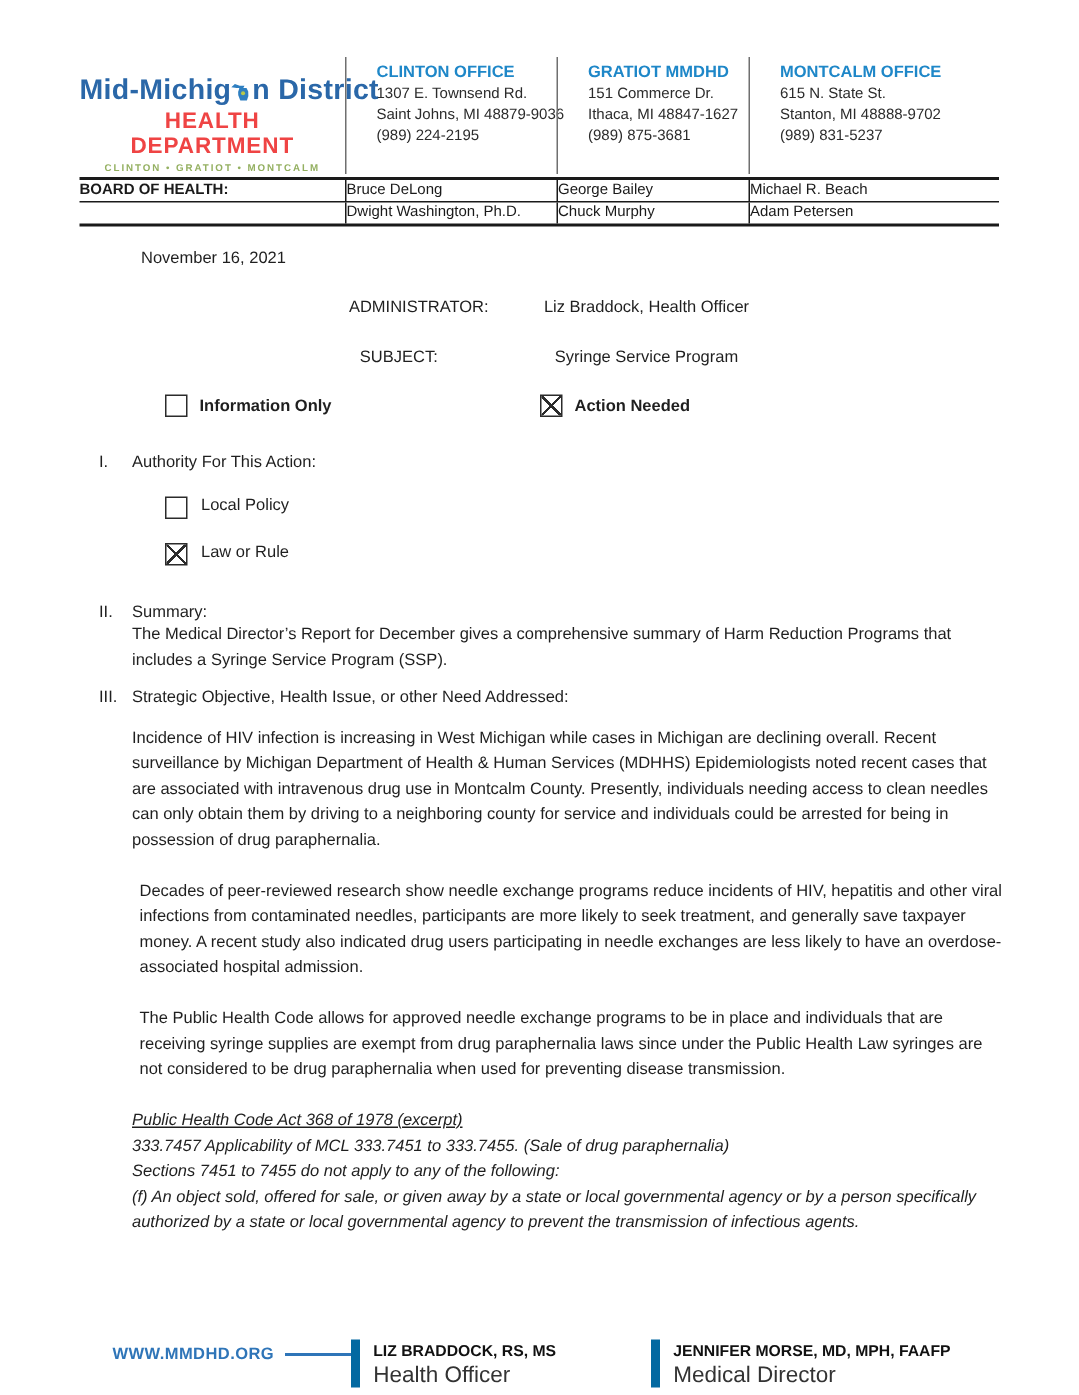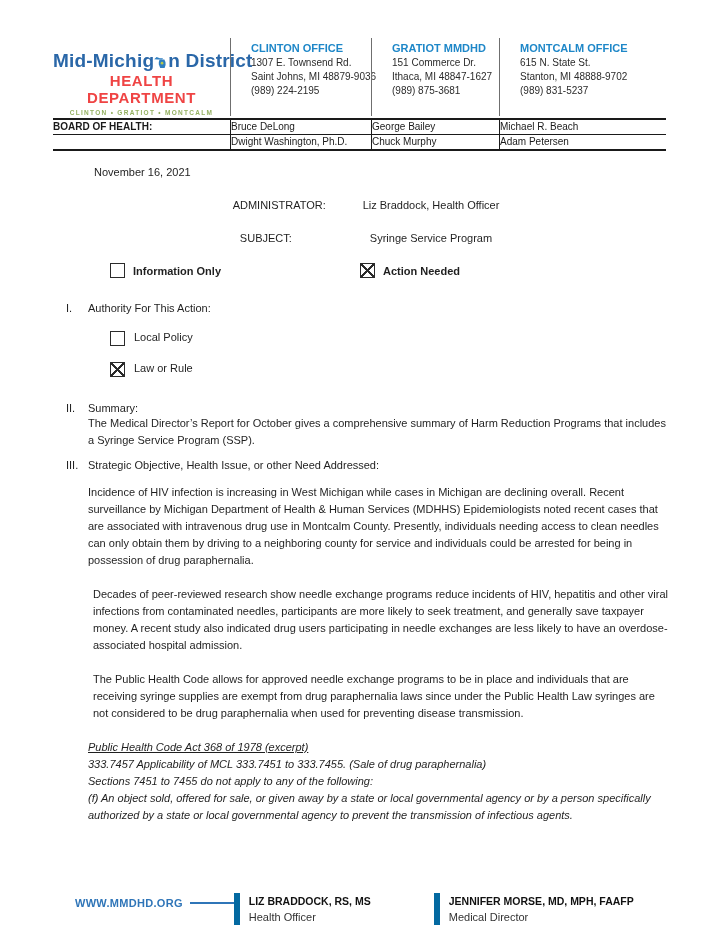--- a/index.html
+++ b/index.html
@@ -61,21 +61,21 @@
   .excerpt-head { text-decoration:underline; }
 
   
   .footer { position:absolute; left:53px; top:893px; width:613px; display:flex; align-items:flex-start; }
   .web-group { display:flex; align-items:center; margin-top:4px; }
   .web-text { font-size:11px; font-weight:bold; color:#2f75b8; letter-spacing:0.3px; margin-left:22px; white-space:nowrap; }
   .web-line { width:44px; height:2px; background:#2f75b8; margin-left:7px; }
   .sig { border-left:6px solid #0369a1; padding-left:9px; }
   .sig-1 { width:200px; }
   .sig-name { font-size:10.5px; font-weight:bold; color:#111; line-height:16px; white-space:nowrap; }
-  .sig-title { font-size:11px; color:#333; line-height:16px; }
+  .sig-title { font-size:15px; color:#333; line-height:16px; }
 </style>
 </head>
 <body>
 
 <div class="page">
 
   <div class="hdr-grid">
     <div class="logo-col">
       <div class="logo-line1"><span>Mid-Michig</span><svg class="mi-icon" width="16" height="16" viewBox="0 0 20 20">
             <path d="M1.5 6.5 L4.5 3.8 L8.5 5.2 L12.5 5.2 L11.5 7 L6 7 Z" fill="#2e7fc1"></path>
@@ -156,21 +156,21 @@
     </div>
     <div class="opt-row">
       <span class="cb" data-checked="true"></span>
       <span class="opt-label">Law or Rule</span>
     </div>
 
     <div class="sec-head sec2">
       <span class="sec-num">II.</span>
       <span>Summary:</span>
     </div>
-    <div class="sec-body">The Medical Director’s Report for October gives a comprehensive summary of Harm Reduction Programs that includes a Syringe Service Program (SSP).</div>
+    <div class="sec-body">The Medical Director’s Report for December gives a comprehensive summary of Harm Reduction Programs that includes a Syringe Service Program (SSP).</div>
 
     <div class="sec-head sec3">
       <span class="sec-num">III.</span>
       <span>Strategic Objective, Health Issue, or other Need Addressed:</span>
     </div>
     <div class="par">Incidence of HIV infection is increasing in West Michigan while cases in Michigan are declining overall. Recent surveillance by Michigan Department of Health &amp; Human Services (MDHHS) Epidemiologists noted recent cases that are associated with intravenous drug use in Montcalm County. Presently, individuals needing access to clean needles can only obtain them by driving to a neighboring county for service and individuals could be arrested for being in possession of drug paraphernalia.</div>
     <div class="par">Decades of peer-reviewed research show needle exchange programs reduce incidents of HIV, hepatitis and other viral infections from contaminated needles, participants are more likely to seek treatment, and generally save taxpayer money. A recent study also indicated drug users participating in needle exchanges are less likely to have an overdose-associated hospital admission.</div>
     <div class="par">The Public Health Code allows for approved needle exchange programs to be in place and individuals that are receiving syringe supplies are exempt from drug paraphernalia laws since under the Public Health Law syringes are not considered to be drug paraphernalia when used for preventing disease transmission.</div>
 
     <div class="excerpt">

